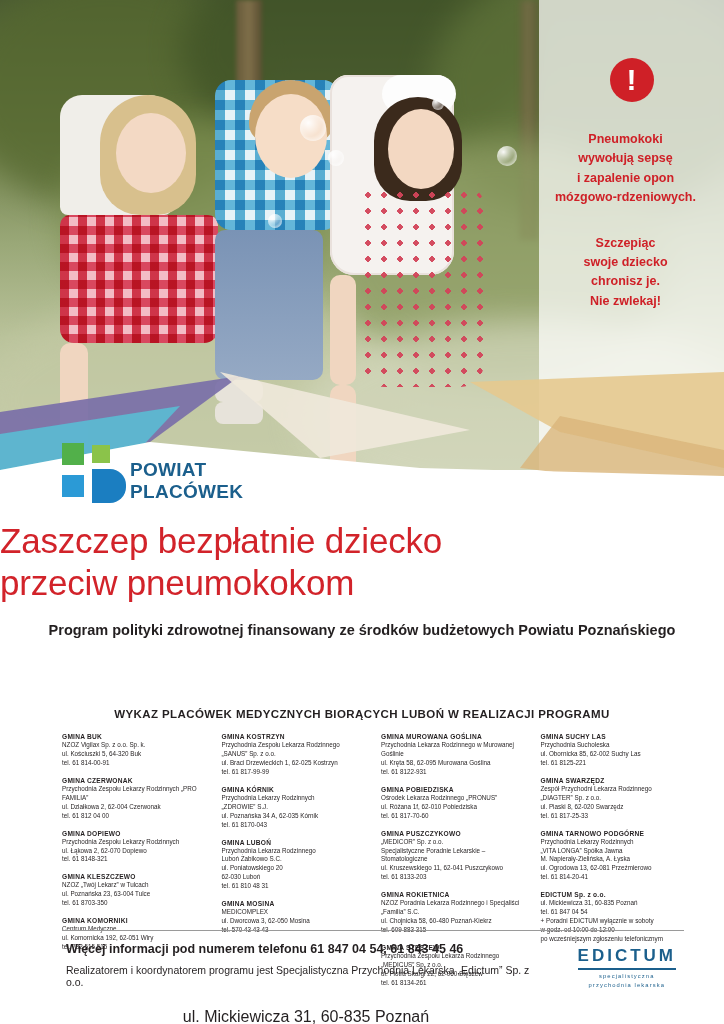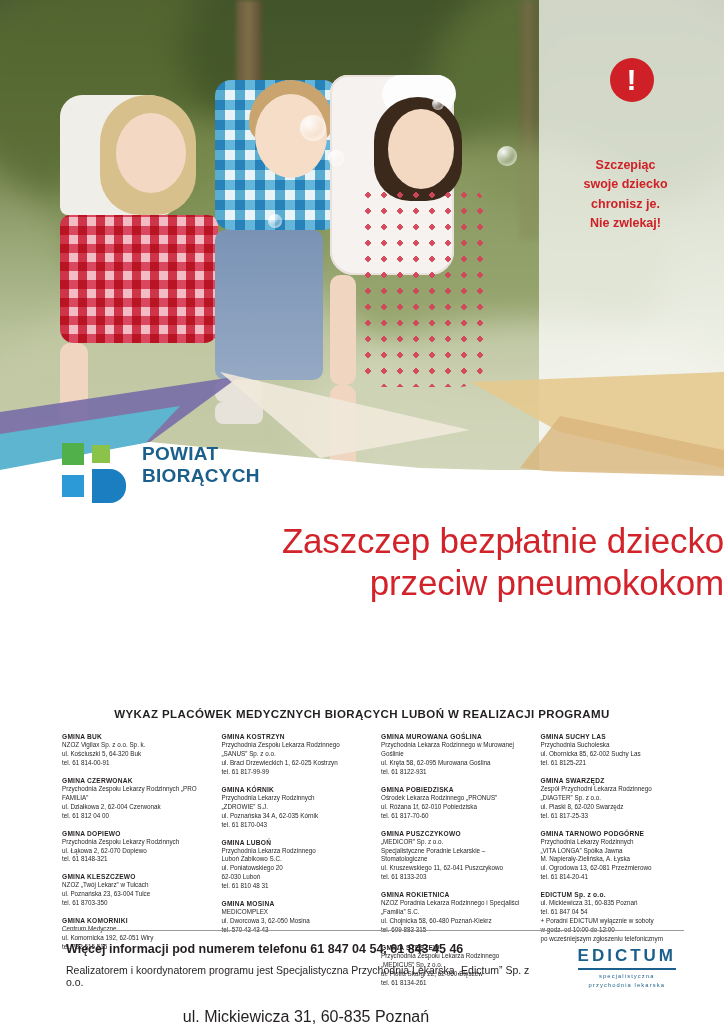--- a/index.html
+++ b/index.html
@@ -135,21 +135,21 @@
     line-height: 1.55;
   }
   .panel-text .para2 { margin-top: 26px; }
 
   
   .ribbon { position: absolute; left: 0; top: 372px; width: 724px; height: 120px; }
 
   
   .logo-wrap {
     position: absolute; left: 62px; top: 443px;
-    display: flex; align-items: flex-start; gap: 12px;
+    display: flex; align-items: flex-end; gap: 0;
   }
   .logo-mark { position: relative; width: 68px; height: 60px; }
   .sq { position: absolute; }
   .sq-a { left: 0;  top: 0;  width: 22px; height: 22px; background: #52b04a; }
   .sq-b { left: 30px; top: 2px; width: 18px; height: 18px; background: #8bc34a; }
   .sq-c { left: 0;  top: 32px; width: 22px; height: 22px; background: #2b9ad6; }
   .logo-p {
     position: absolute; left: 30px; top: 26px;
     width: 34px; height: 34px; background: #1b7ec1;
     border-radius: 0 16px 16px 0;
@@ -159,21 +159,21 @@
     font-size: 19px;
     font-weight: bold;
     line-height: 1.15;
     letter-spacing: .3px;
   }
 
   
   .headline {
     position: absolute;
     left: 0; right: 0; top: 520px;
-    text-align: right;
+    text-align: left;
     color: #d2232a;
     font-size: 35px;
     line-height: 1.2;
     letter-spacing: -.2px;
   }
   .headline .l2 { display: block; }
 
   .subhead {
     position: absolute; left: 0; right: 0; top: 622px;
     text-align: center;
@@ -297,20 +297,24 @@
     <div class="bubble" style="left:300px;top:115px;width:26px;height:26px;"></div>
     <div class="bubble" style="left:328px;top:150px;width:16px;height:16px;"></div>
     <div class="bubble" style="left:497px;top:146px;width:20px;height:20px;"></div>
     <div class="bubble" style="left:432px;top:98px;width:12px;height:12px;"></div>
     <div class="bubble" style="left:268px;top:214px;width:14px;height:14px;"></div>
   </div>
 
   <div class="right-panel">
     <div class="alert-circle">!</div>
     <div class="panel-text">
+      <div class="para1" style="white-space:pre-line;">Pneumokoki
+wywołują sepsę
+i zapalenie opon
+mózgowo-rdzeniowych.</div>
       <div class="para2" style="white-space:pre-line;">Szczepiąc
 swoje dziecko
 chronisz je.
 Nie zwlekaj!</div>
     </div>
   </div>
 
   <svg class="ribbon" viewBox="0 0 724 120" preserveAspectRatio="none">
     <polygon points="0,40 240,4 150,70 0,98" fill="#7a6fa8" opacity="0.92"></polygon>
     <polygon points="0,62 180,34 120,98 0,116" fill="#57c0d6" opacity="0.85"></polygon>
@@ -322,29 +326,30 @@
 
   <div class="logo-wrap">
     <div class="logo-mark">
       <div class="sq sq-a"></div>
       <div class="sq sq-b"></div>
       <div class="sq sq-c"></div>
       <div class="logo-p"></div>
     </div>
     <div class="logo-text">
       <div>POWIAT</div>
-      <div>BIORĄCYCH</div>
+      <div>PLACÓWEK</div>
     </div>
   </div>
 
   <div class="headline">
     <span class="l1">Zaszczep bezpłatnie dziecko</span>
     <span class="l2">przeciw pneumokokom</span>
   </div>
 
+  <div class="subhead">Program polityki zdrowotnej finansowany  ze środków budżetowych Powiatu Poznańskiego</div>
 
 
   <div class="list-title">WYKAZ PLACÓWEK MEDYCZNYCH BIORĄCYCH LUBOŃ W REALIZACJI PROGRAMU</div>
 
   <div class="columns">
 
     <div class="col">
       <div class="fac">
         <div class="gmina">GMINA  BUK</div>
         <div class="lines" style="white-space:pre-line;">NZOZ Vigilax Sp. z o.o. Sp. k.

